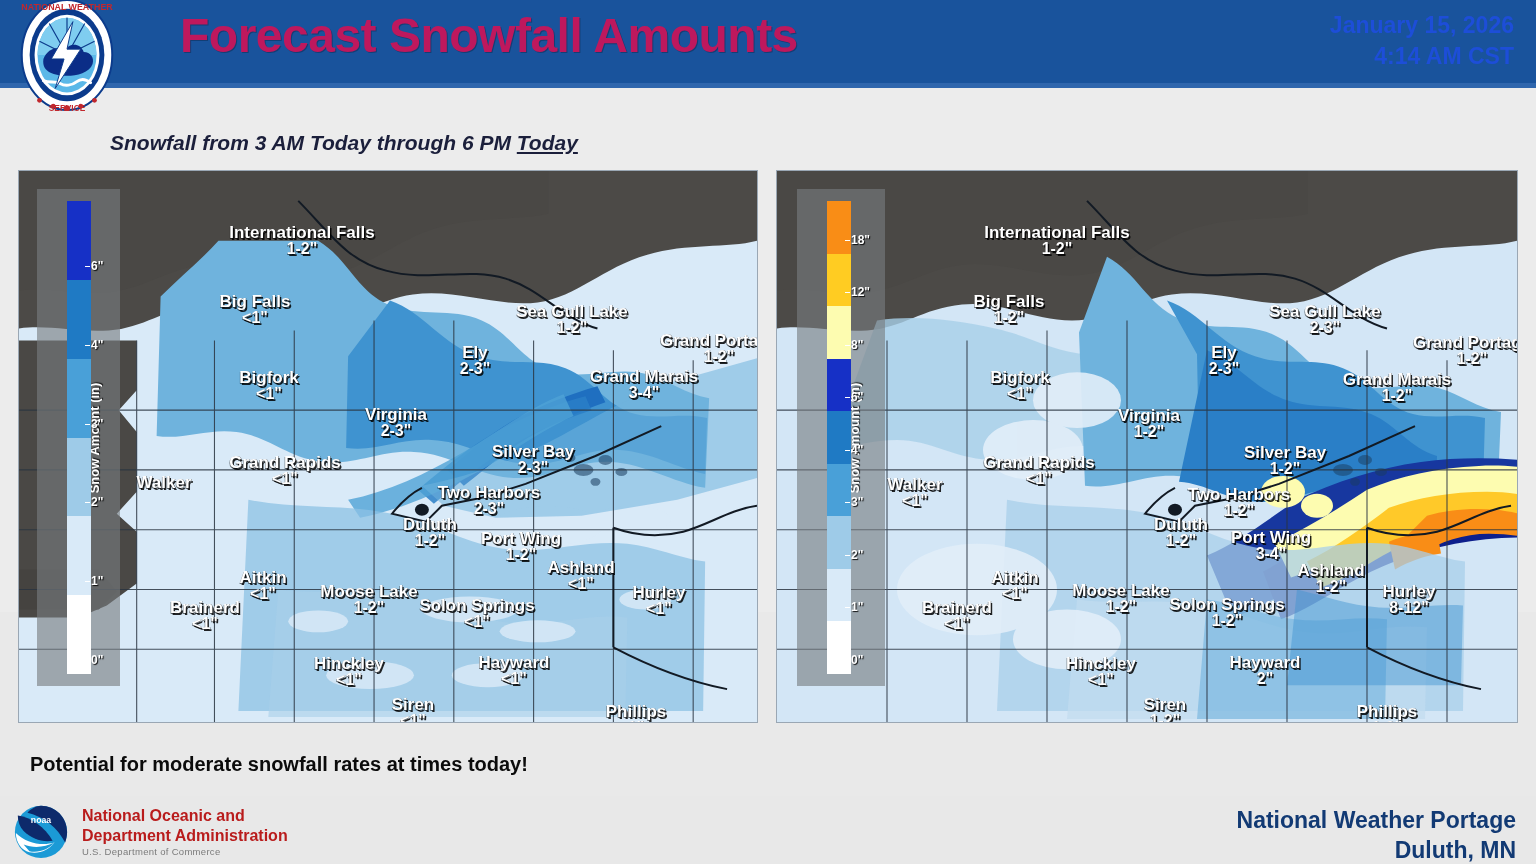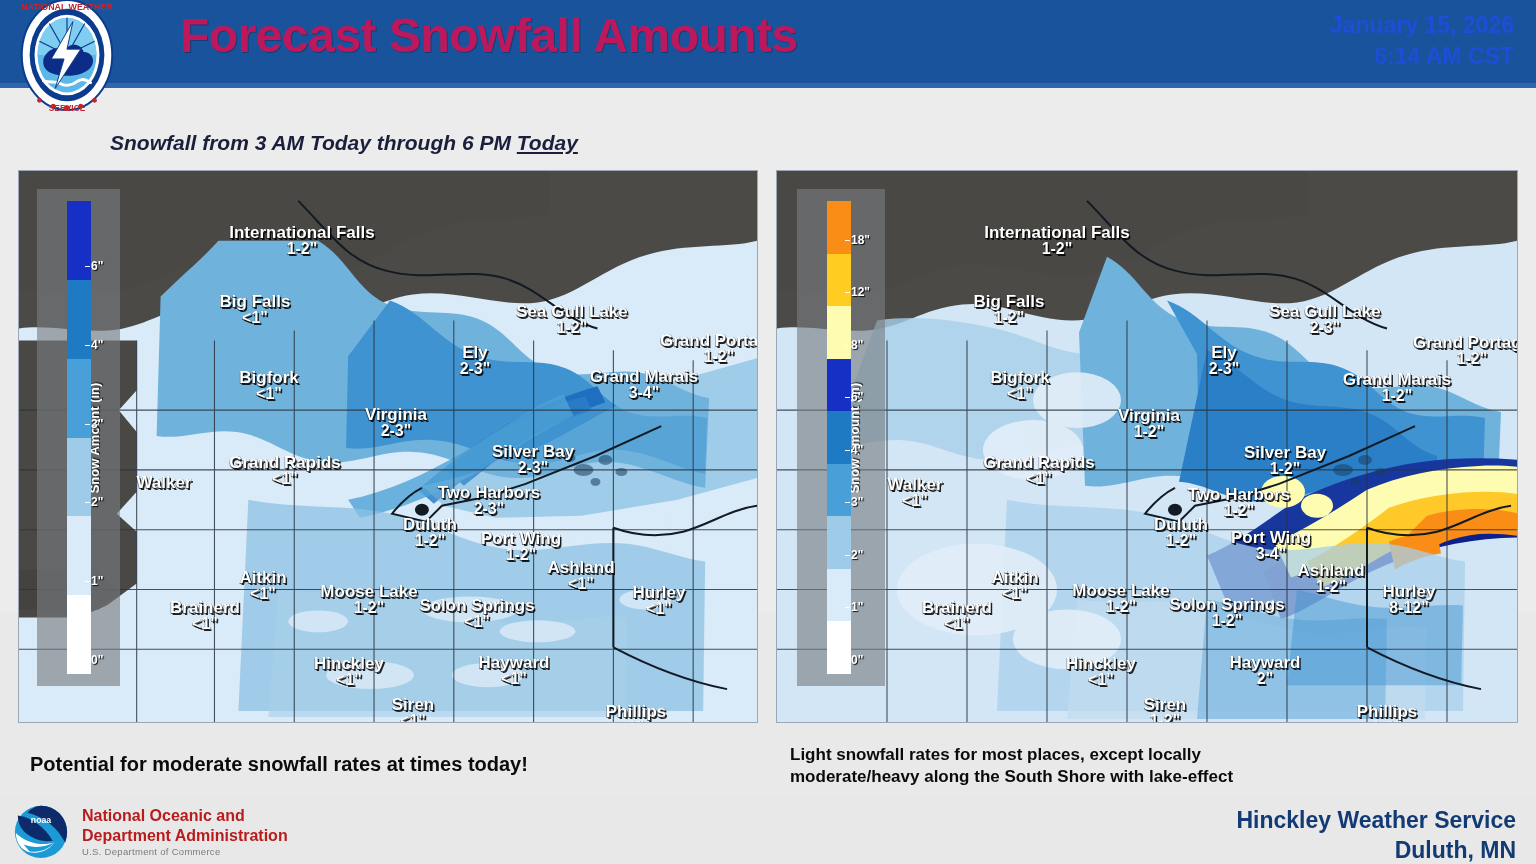--- a/index.html
+++ b/index.html
@@ -155,21 +155,21 @@
         <circle cx="46" cy="110" r="2.4"></circle>
         <circle cx="74" cy="110" r="2.4"></circle>
         <circle cx="88" cy="104" r="2.4"></circle>
       </g>
     <circle cx="60" cy="112" r="3" fill="#c1272d"></circle>
   </svg>
 
   <div class="title">Forecast Snowfall Amounts</div>
   <div class="stamp">
     <div>January 15, 2026</div>
-    <div>6:14 AM CST</div>
+    <div>4:14 AM CST</div>
   </div>
 
   <div class="panel-title left">
     <span>Snowfall from 3 AM Today through 6 PM </span><span class="u">Today</span>
   </div>
 
   <div class="map left" id="map-left">
     <svg class="layer" viewBox="0 0 740 553" preserveAspectRatio="none">
       <rect x="0" y="0" width="740" height="553" fill="#d9eaf8"></rect>
 
@@ -532,38 +532,34 @@
           <span class="vl">1-2"</span>
         </div>
         <div class="city" style="left: 610px; top: 492px; transform: translateX(-50%);">
           <span class="nm">Phillips</span>
           <span class="vl">1-2"</span>
         </div>
       </div>
   </div>
 
   <div class="caption left">Potential for moderate snowfall rates at times today!</div>
-  <div class="caption right">
-    <div>Light snowfall rates for most places, except locally</div>
-    <div>moderate/heavy along the South Shore with lake-effect</div>
-  </div>
 
   <div class="footer">
     <svg class="noaa-logo" viewBox="0 0 64 60">
       <circle cx="32" cy="31" r="27" fill="#1b9ad6"></circle>
       <path d="M32 4c15 0 27 12 27 27 0 4-1 8-2 11-8-16-22-27-39-31 4-4 9-7 14-7z" fill="#0d2a6b"></path>
       <path d="M8 14c14 2 28 12 36 26-10 2-22-2-30-10-4-4-6-10-6-16z" fill="#0d2a6b"></path>
       <path d="M6 32c10 10 26 14 40 10-6 8-16 12-26 10C12 50 6 42 6 32z" fill="#ffffff"></path>
       <path d="M14 44c10 4 22 3 32-2-6 7-16 11-26 9z" fill="#1b9ad6"></path>
       <text x="32" y="22" font-size="9" font-weight="bold" fill="#ffffff" text-anchor="middle" font-family="Liberation Sans, sans-serif">noaa</text>
     </svg>
     <div class="noaa-text">
       <div>National Oceanic and</div>
       <div>Department Administration</div>
     </div>
     <div class="noaa-sub">U.S. Department of Commerce</div>
     <div class="office">
-      <div>Hinckley Weather Service</div>
+      <div>National Weather Portage</div>
       <div>Duluth, MN</div>
     </div>
   </div>
 
 </div>
 
 </body></html>

